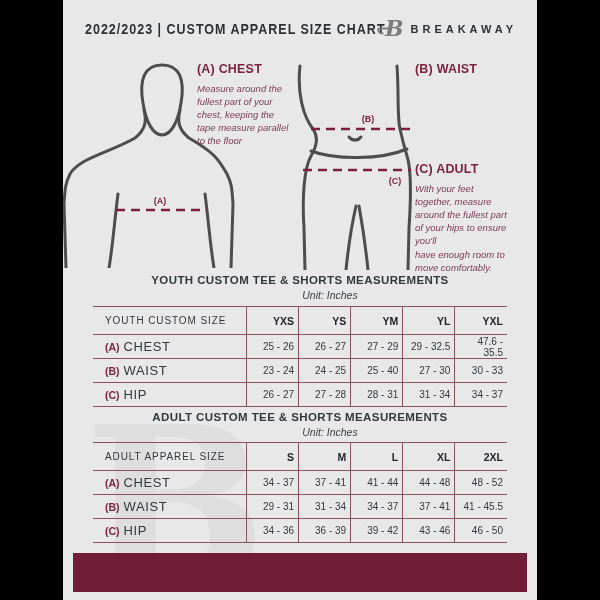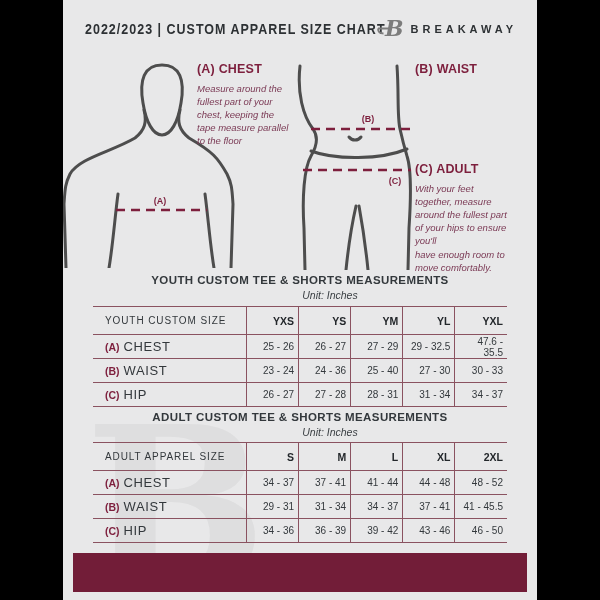--- a/index.html
+++ b/index.html
@@ -165,21 +165,21 @@
       <td class="lbl"><span class="key">(A)</span><span class="nm">CHEST</span></td>
       <td>25 - 26</td>
       <td>26 - 27</td>
       <td>27 - 29</td>
       <td>29 - 32.5</td>
       <td>47.6 - 35.5</td>
     </tr>
     <tr>
       <td class="lbl"><span class="key">(B)</span><span class="nm">WAIST</span></td>
       <td>23 - 24</td>
-      <td>24 - 36</td>
+      <td>24 - 25</td>
       <td>25 - 40</td>
       <td>27 - 30</td>
       <td>30 - 33</td>
     </tr>
     <tr>
       <td class="lbl"><span class="key">(C)</span><span class="nm">HIP</span></td>
       <td>26 - 27</td>
       <td>27 - 28</td>
       <td>28 - 31</td>
       <td>31 - 34</td>

